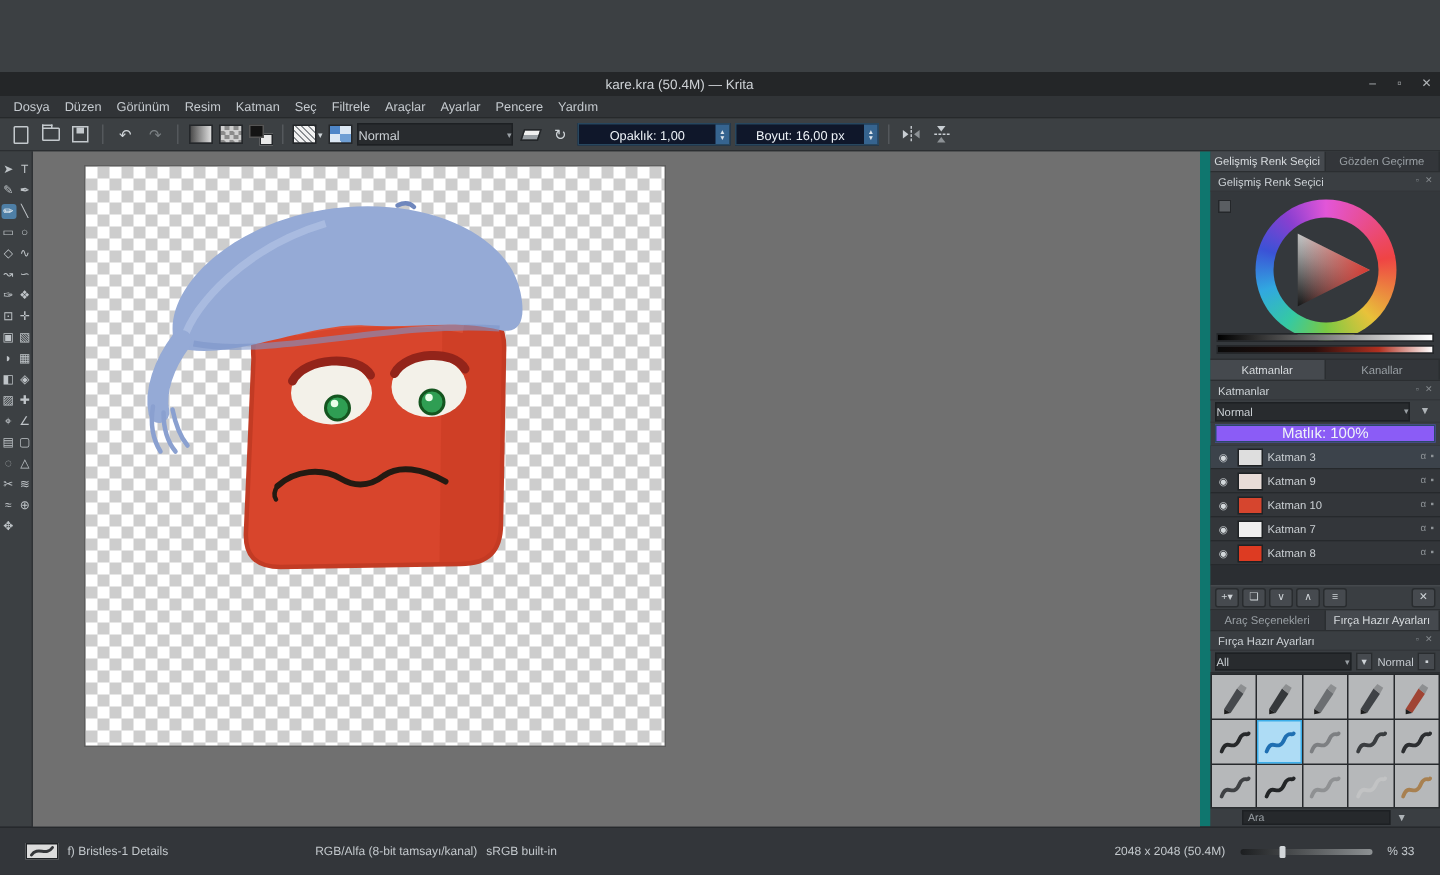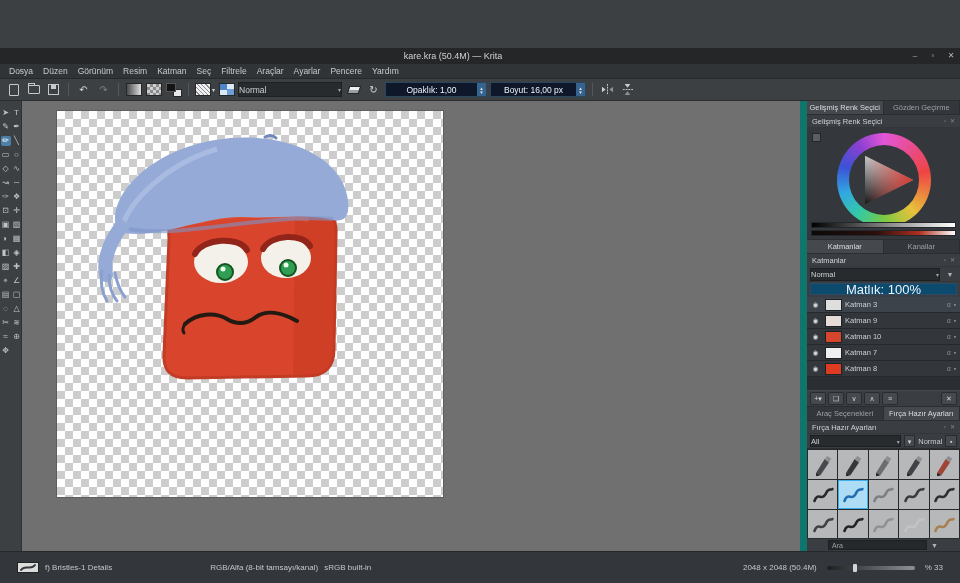--- a/index.html
+++ b/index.html
@@ -97,22 +97,22 @@
                     linear-gradient(200deg,#ffffff 8%, #9a9a9a 45%, #000000 92%); }
   .strips { position:absolute; left:4px; right:4px; bottom:3px; }
   .strip { height:6px; margin-top:2px; border:1px solid #24272a; }
   .strip.v { background:linear-gradient(to right,#000,#fff); }
   .strip.c { background:linear-gradient(to right,#0a0a0a,#2a0f0c 45%,#b03020 75%,#ffffff); }
 
   .blend-row { height:15px; display:flex; align-items:center; gap:3px; padding:0 3px;
                border-bottom:1px solid #34383b; flex:none; }
   .blend-row .combo { flex:1; height:13px; font-size:7.5px; }
   .funnel { width:14px; text-align:center; font-size:7px; color:#aeb3b7; }
-  .opacity-row { height:12px; margin:1px 3px 2px; background:#0c4a6e; border:1px solid #2a4a68;
-                 display:flex; align-items:center; justify-content:center; font-size:13px; color:#eef3f8; flex:none; }
+  .opacity-row { height:12px; margin:1px 3px 2px; background:#8b5cf6; border:1px solid #2a4a68;
+                 display:flex; align-items:center; justify-content:center; font-size:10px; color:#eef3f8; flex:none; }
 
   .layer-list { height:93px; background:#2b2e32; overflow:hidden; flex:none; }
   .layer-row { height:16px; display:flex; align-items:center; gap:3px; padding:0 2px;
                background:#33363a; border-bottom:1px solid #26292c; }
   .layer-row.active { background:#3c434b; }
   .eye { width:13px; text-align:center; font-size:7px; color:#d2d7da; }
   .thumb { width:17px; height:12px; background:var(--c,#ddd); border:1px solid #1f2225;
            background-clip:padding-box; }
   .lname { flex:1; font-size:7.5px; color:#ccd1d5; white-space:nowrap; overflow:hidden; }
   .licons { display:flex; gap:3px; font-size:6.5px; color:#8d9296; padding-right:2px; }

